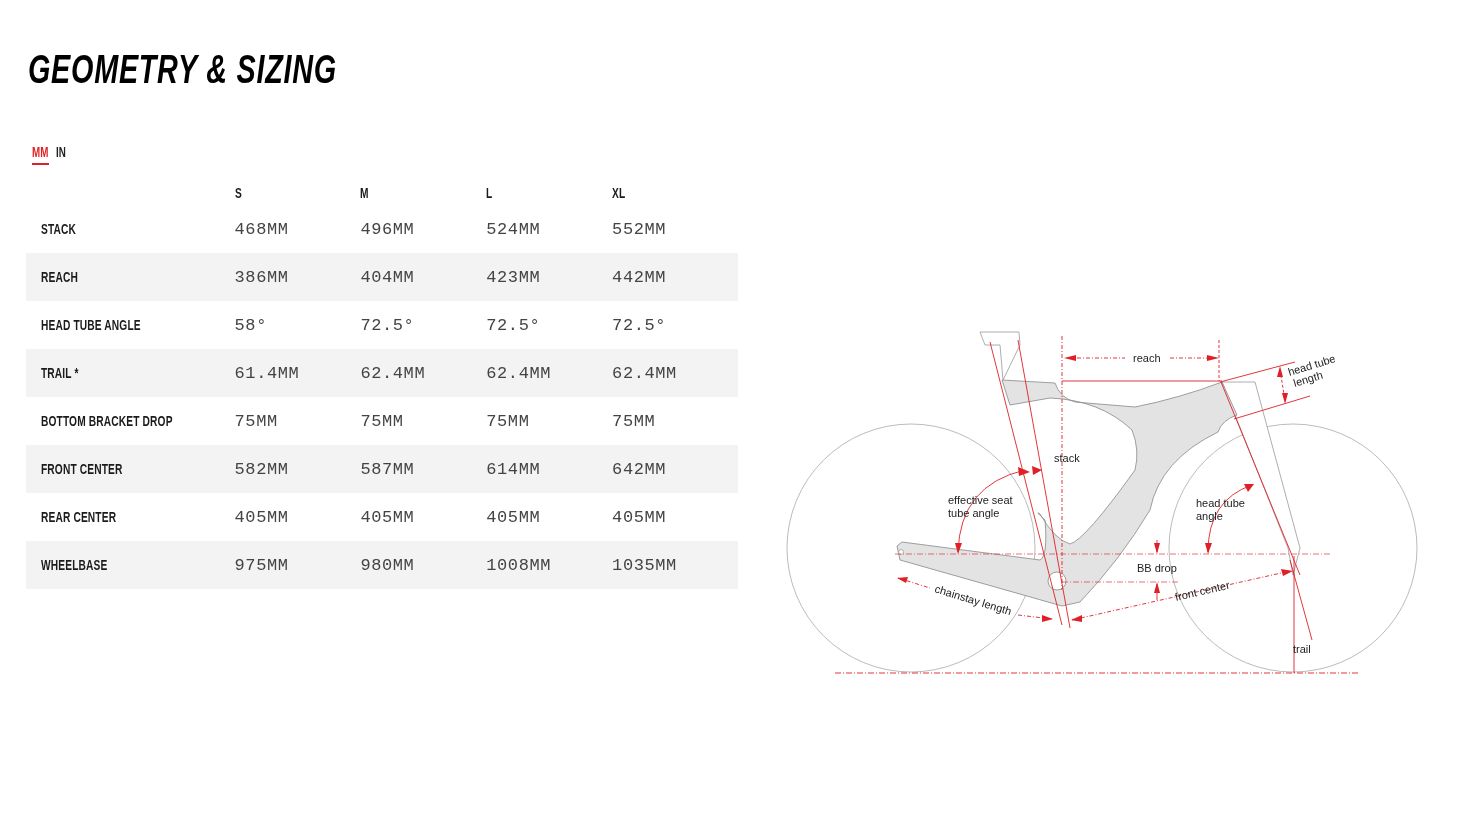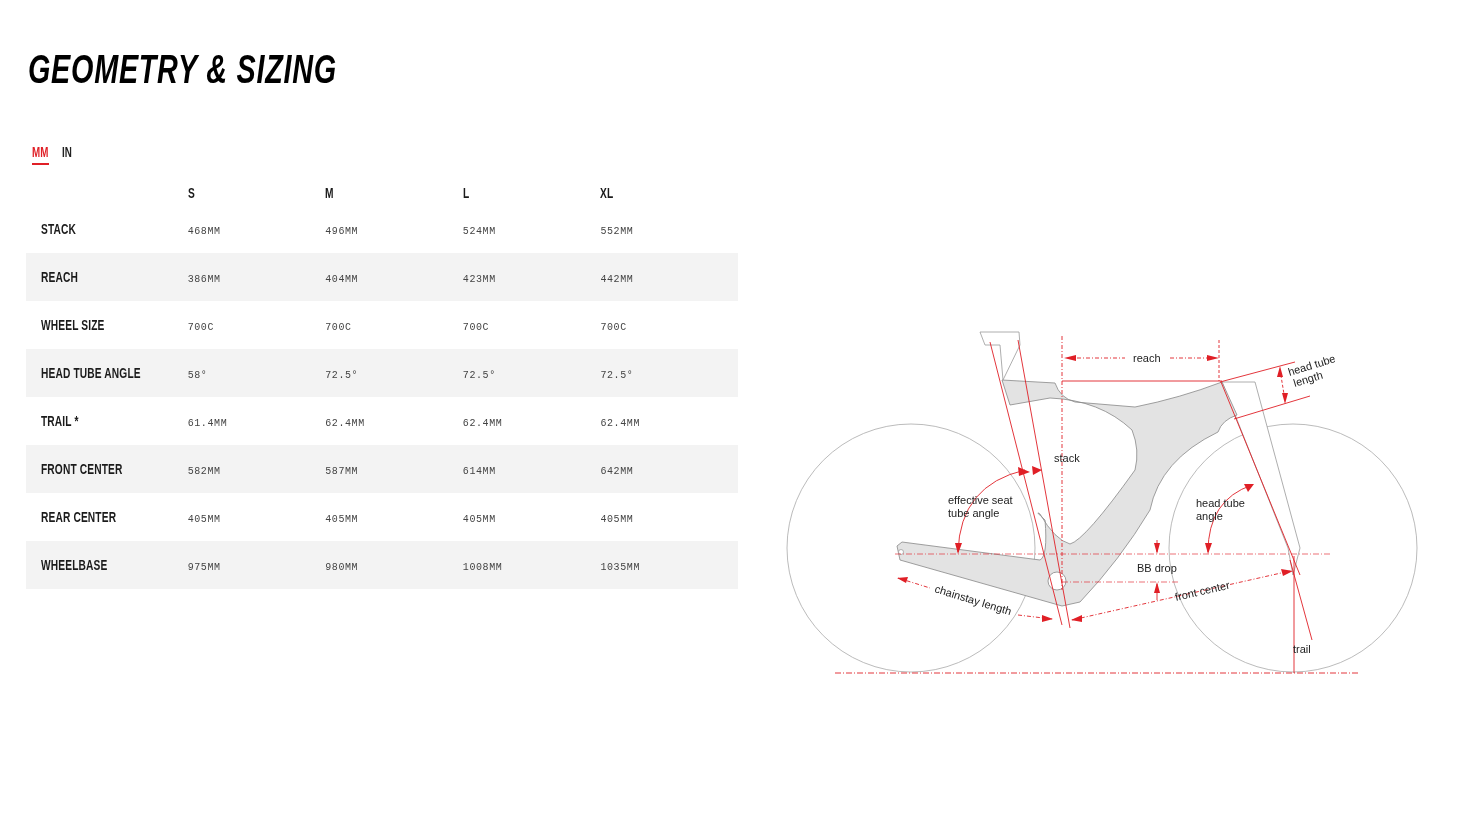--- a/index.html
+++ b/index.html
@@ -10,21 +10,21 @@
       position: absolute; left: 28px; top: 44px;
       font-family: "Liberation Sans", sans-serif;
       font-weight: 700; font-style: italic;
       font-size: 40px; line-height: 50px;
       letter-spacing: 1px;
       transform: scaleX(0.72); transform-origin: left center;
       color: #000;
       white-space: nowrap;
     }
 
-    .unit-toggle { position: absolute; left: 32px; top: 143px; display: flex; gap: 10px; }
+    .unit-toggle { position: absolute; left: 32px; top: 143px; display: flex; gap: 4px; }
     .unit-tab {
       font-family: "Liberation Sans", sans-serif; font-weight: 700;
       font-size: 14px; line-height: 18px;
       transform: scaleX(0.7); transform-origin: left center;
       cursor: pointer; color: #222; padding-bottom: 2px;
       width: 20px;
     }
     .unit-tab.active { color: #e01f26; }
     .unit-underline { position: absolute; left: 0; top: 20px; width: 17px; height: 2px; background: #e01f26; }
 
@@ -39,21 +39,21 @@
     .cond {
       display: inline-block;
       font-family: "Liberation Sans", sans-serif; font-weight: 700;
       font-size: 15px; color: #1b1b1b;
       transform: scaleX(0.68); transform-origin: left center;
       white-space: nowrap; letter-spacing: 0.2px;
     }
     th .cond { font-size: 15px; }
     .val {
       font-family: "Liberation Mono", monospace;
-      font-size: 10px; color: #444; letter-spacing: 0.6px;
+      font-size: 17px; color: #444; letter-spacing: 0.6px;
     }
 
     .diagram { position: absolute; left: 780px; top: 320px; width: 660px; height: 380px; }
     .diagram svg { width: 100%; height: 100%; overflow: visible; }
     .dlabel { font-family: "Liberation Sans", sans-serif; font-size: 11px; fill: #222; }
   </style>
 </head>
 <body>
 
 <div class="page-title">GEOMETRY &amp; SIZING</div>
@@ -85,39 +85,39 @@
         <td class="col-size"><span class="val">552MM</span></td>
       </tr>
       <tr>
         <td class="col-label"><span class="cond">REACH</span></td>
         <td class="col-size"><span class="val">386MM</span></td>
         <td class="col-size"><span class="val">404MM</span></td>
         <td class="col-size"><span class="val">423MM</span></td>
         <td class="col-size"><span class="val">442MM</span></td>
       </tr>
       <tr>
-        <td class="col-label"><span class="cond">WHEEL SIZE</span></td>
-        <td class="col-size"><span class="val">700C</span></td>
-        <td class="col-size"><span class="val">700C</span></td>
-        <td class="col-size"><span class="val">700C</span></td>
-        <td class="col-size"><span class="val">700C</span></td>
-      </tr>
-      <tr>
         <td class="col-label"><span class="cond">HEAD TUBE ANGLE</span></td>
         <td class="col-size"><span class="val">58°</span></td>
         <td class="col-size"><span class="val">72.5°</span></td>
         <td class="col-size"><span class="val">72.5°</span></td>
         <td class="col-size"><span class="val">72.5°</span></td>
       </tr>
       <tr>
         <td class="col-label"><span class="cond">TRAIL *</span></td>
         <td class="col-size"><span class="val">61.4MM</span></td>
         <td class="col-size"><span class="val">62.4MM</span></td>
         <td class="col-size"><span class="val">62.4MM</span></td>
         <td class="col-size"><span class="val">62.4MM</span></td>
+      </tr>
+      <tr>
+        <td class="col-label"><span class="cond">BOTTOM BRACKET DROP</span></td>
+        <td class="col-size"><span class="val">75MM</span></td>
+        <td class="col-size"><span class="val">75MM</span></td>
+        <td class="col-size"><span class="val">75MM</span></td>
+        <td class="col-size"><span class="val">75MM</span></td>
       </tr>
       <tr>
         <td class="col-label"><span class="cond">FRONT CENTER</span></td>
         <td class="col-size"><span class="val">582MM</span></td>
         <td class="col-size"><span class="val">587MM</span></td>
         <td class="col-size"><span class="val">614MM</span></td>
         <td class="col-size"><span class="val">642MM</span></td>
       </tr>
       <tr>
         <td class="col-label"><span class="cond">REAR CENTER</span></td>

